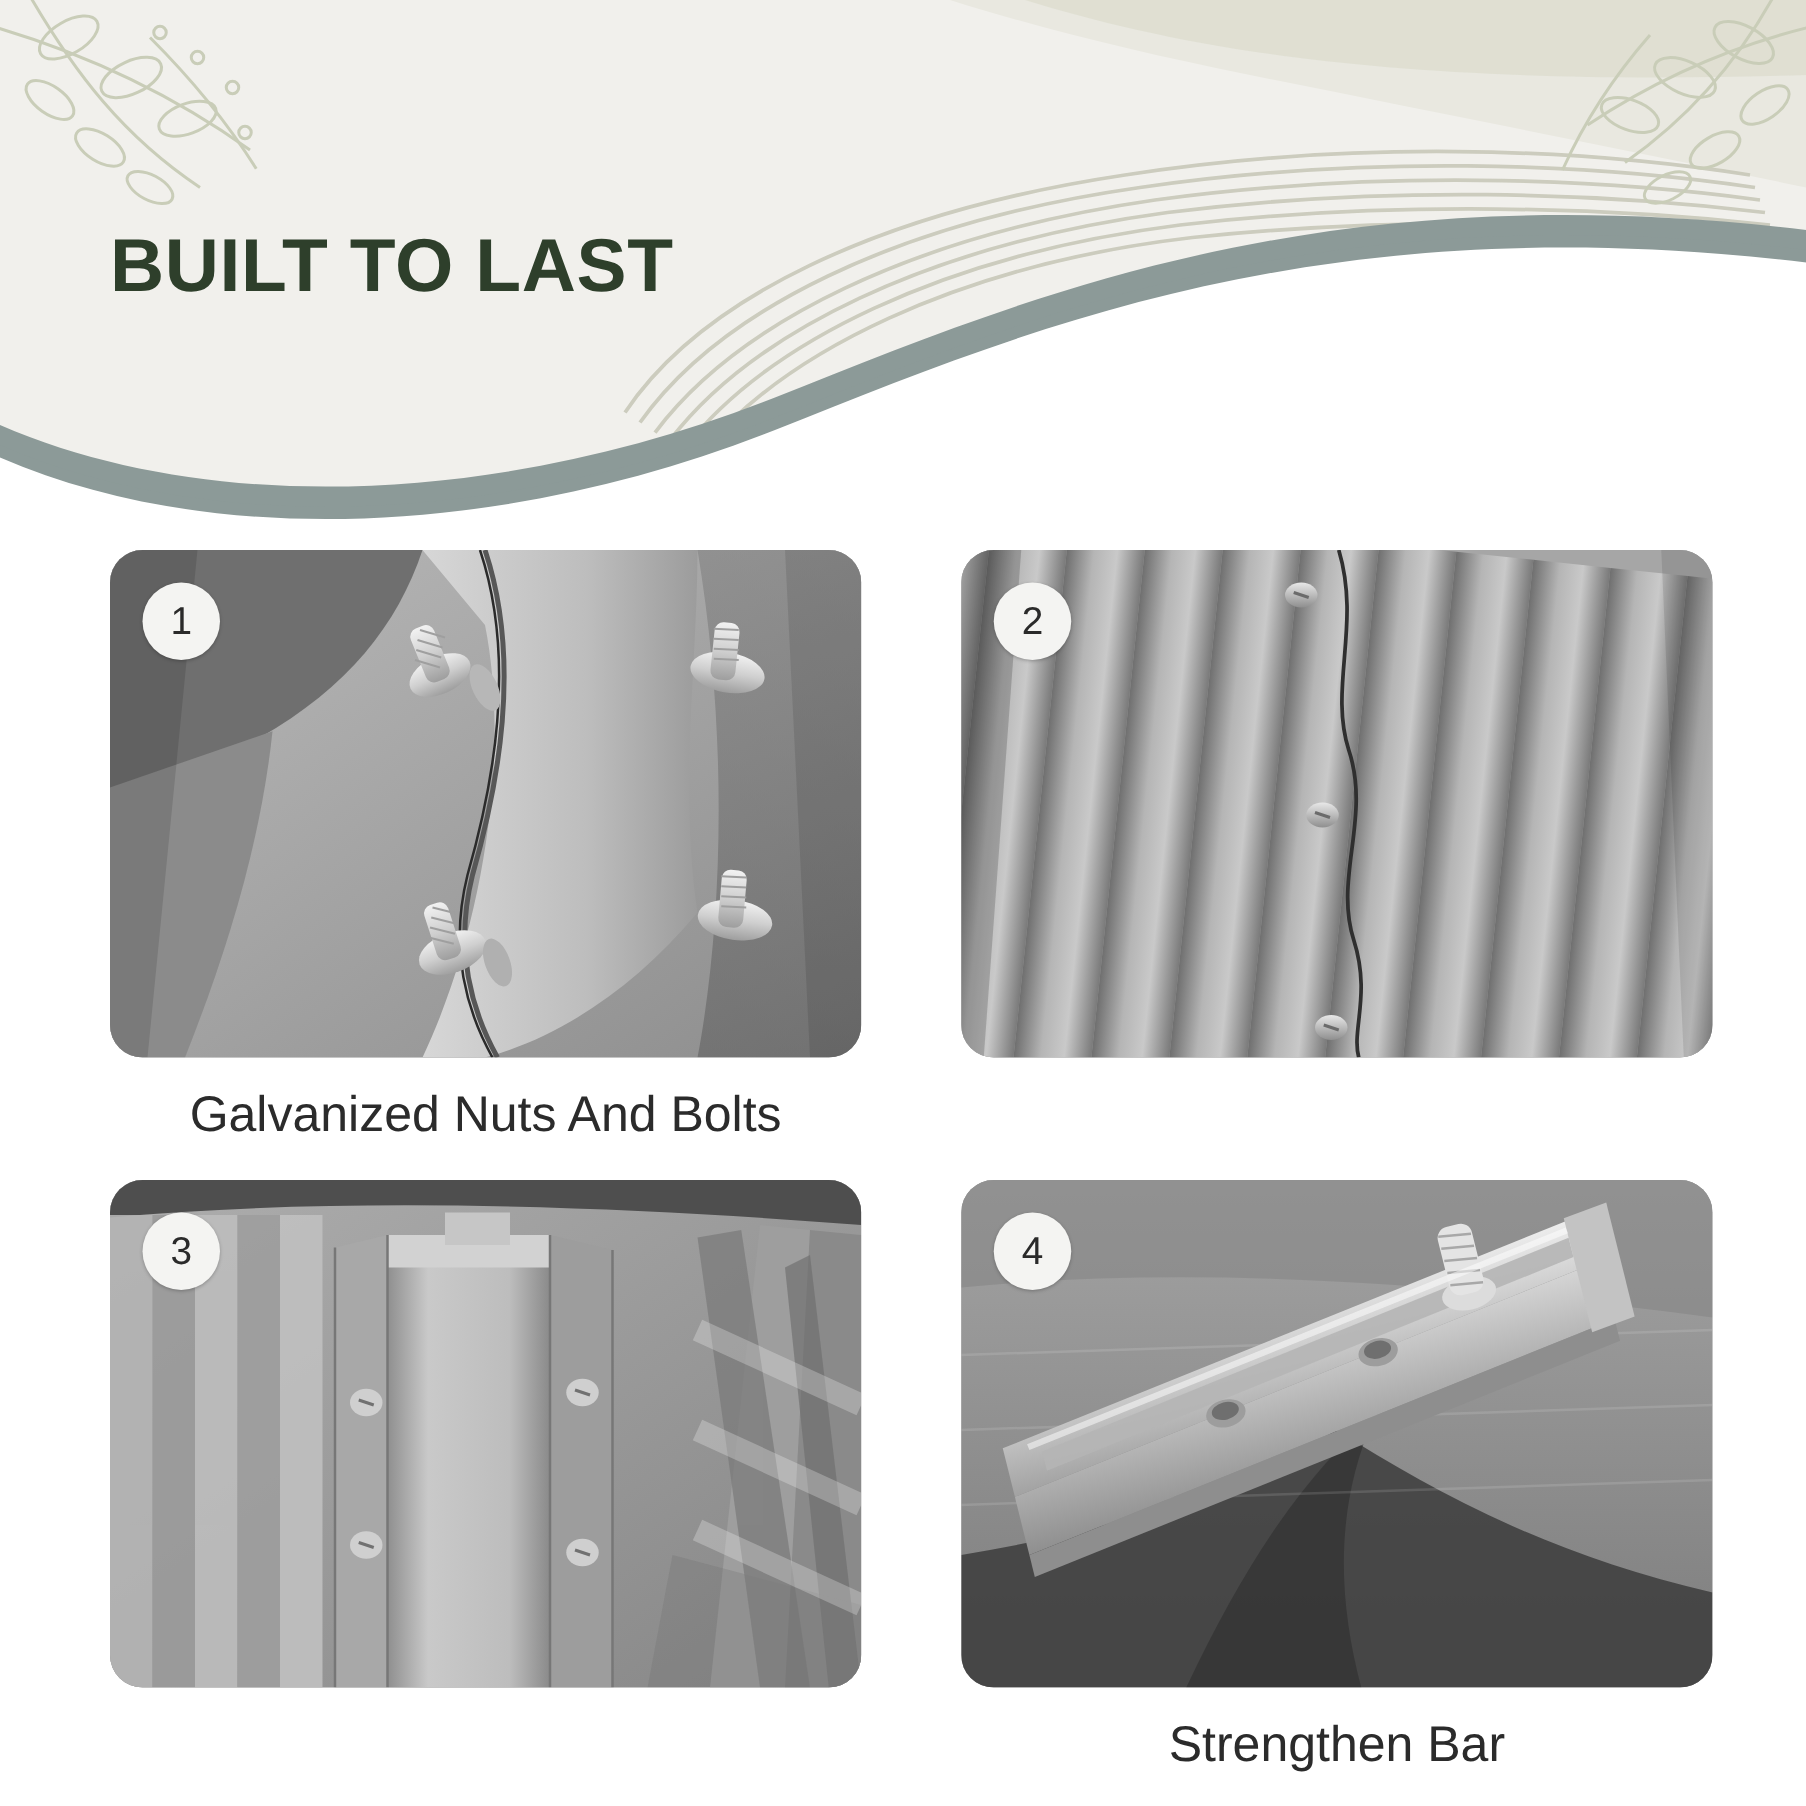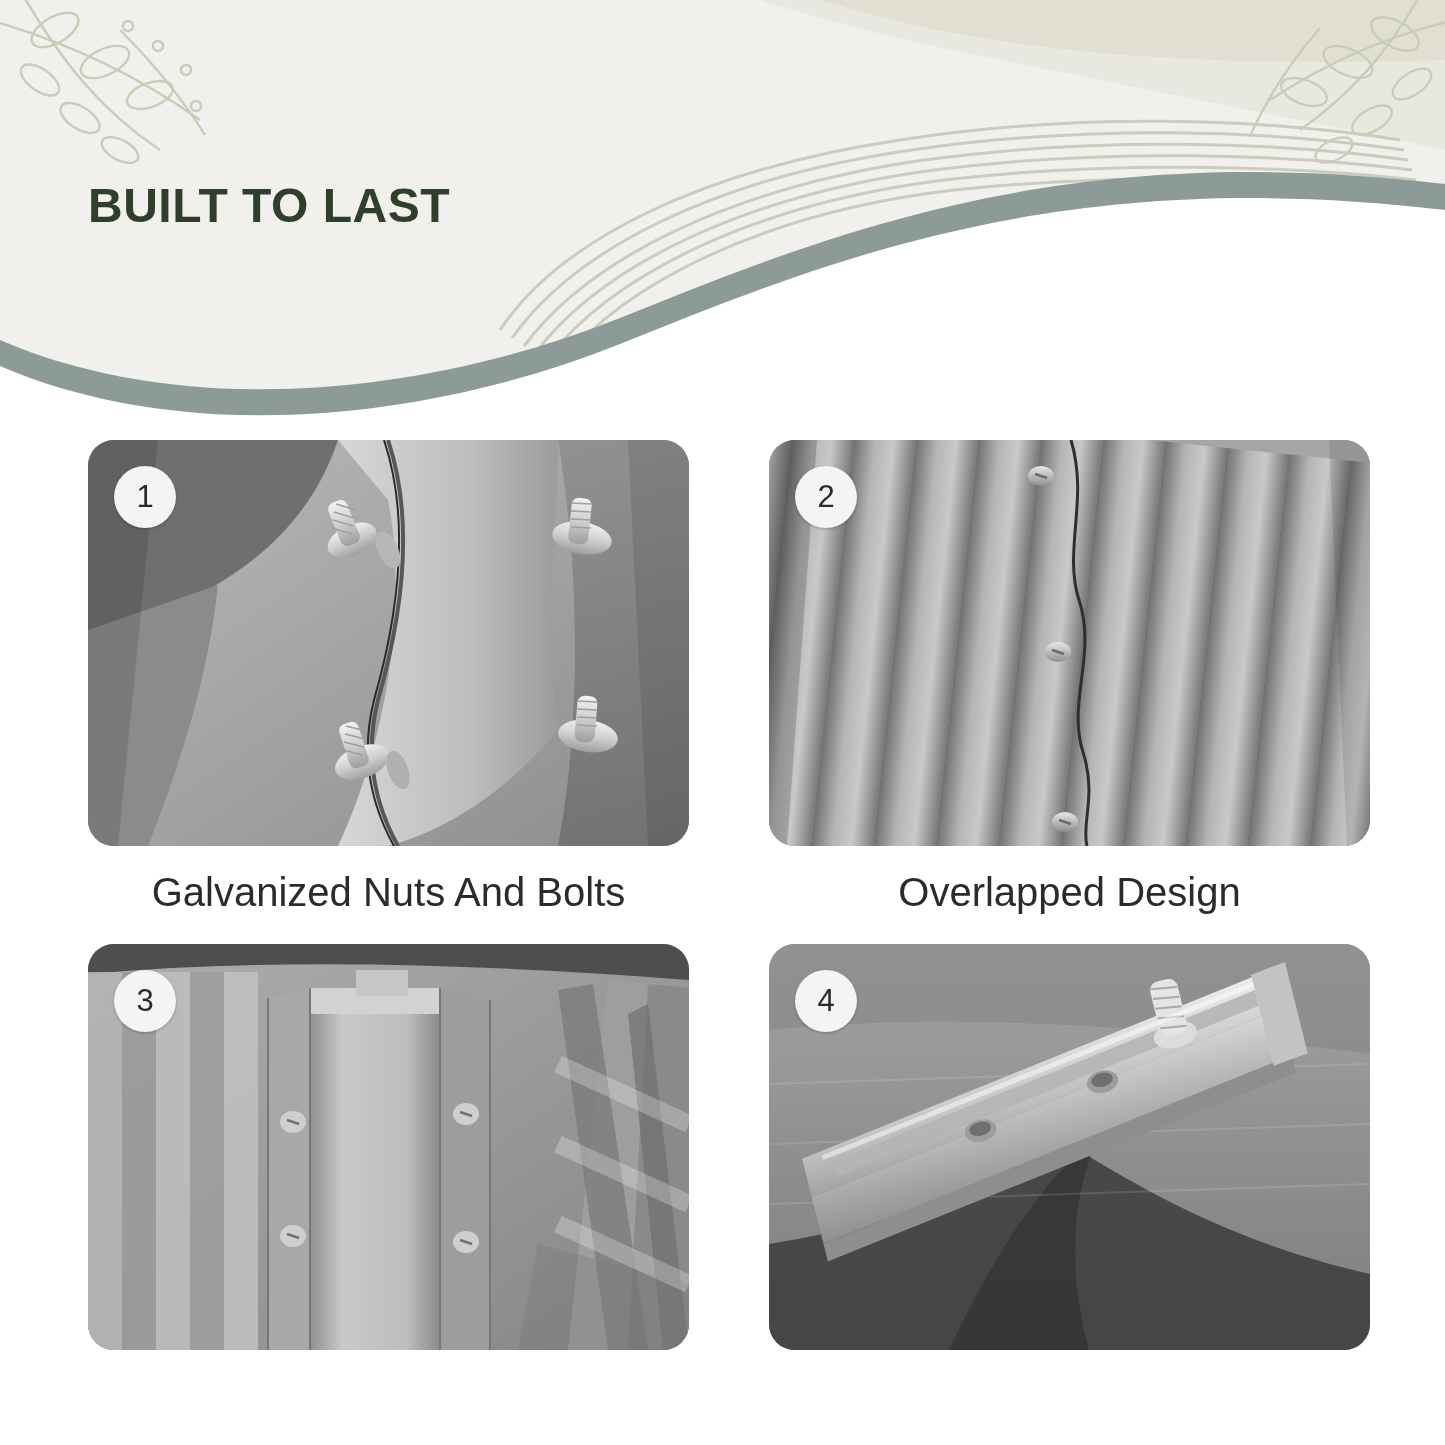--- a/index.html
+++ b/index.html
@@ -24,21 +24,21 @@
     height: 420px;
     overflow: hidden;
   }
   .banner svg {
     display: block;
   }
   .page-title {
     position: absolute;
     left: 88px;
     top: 178px;
-    font-size: 48px;
+    font-size: 60px;
     font-weight: bold;
     letter-spacing: 0.5px;
     color: #2e3f2b;
     font-family: "Liberation Sans", sans-serif;
     margin: 0;
     white-space: nowrap;
   }
 
   
   .grid {
@@ -290,21 +290,20 @@
           <ellipse cx="289" cy="212" rx="13" ry="10" fill="url(#screwg)"></ellipse>
           <path d="M283,210 L295,214" stroke="#6b6b6b" stroke-width="2.4"></path>
           <ellipse cx="296" cy="382" rx="13" ry="10" fill="url(#screwg)"></ellipse>
           <path d="M290,380 L302,384" stroke="#6b6b6b" stroke-width="2.4"></path>
         </g>
 
         <path d="M560,0 L601,0 L601,406 L578,406 Z" fill="#000" opacity="0.10"></path>
       </svg>
       <div class="badge">2</div>
     </div>
-    <div class="caption">Overlapped Design</div>
   </div>
 
   <div class="card">
     <div class="photo">
       <svg viewBox="0 0 601 406" preserveAspectRatio="none">
         <defs>
           <linearGradient id="postg" x1="0" y1="0" x2="1" y2="0">
             <stop offset="0%" stop-color="#8f8f8f"></stop>
             <stop offset="25%" stop-color="#c9c9c9"></stop>
             <stop offset="75%" stop-color="#bdbdbd"></stop>
@@ -429,15 +428,16 @@
               <path d="M-13,14 L13,18"></path>
                 <path d="M-13,24 L13,28"></path>
             </g>
           </g>
 
           <path d="M60,154 L520,90" stroke="#ffffff" stroke-width="5" opacity="0.5"></path>
         </g>
       </svg>
       <div class="badge">4</div>
     </div>
+    <div class="caption">Strengthen Bar</div>
   </div>
 
 </div>
 
 </body></html>

